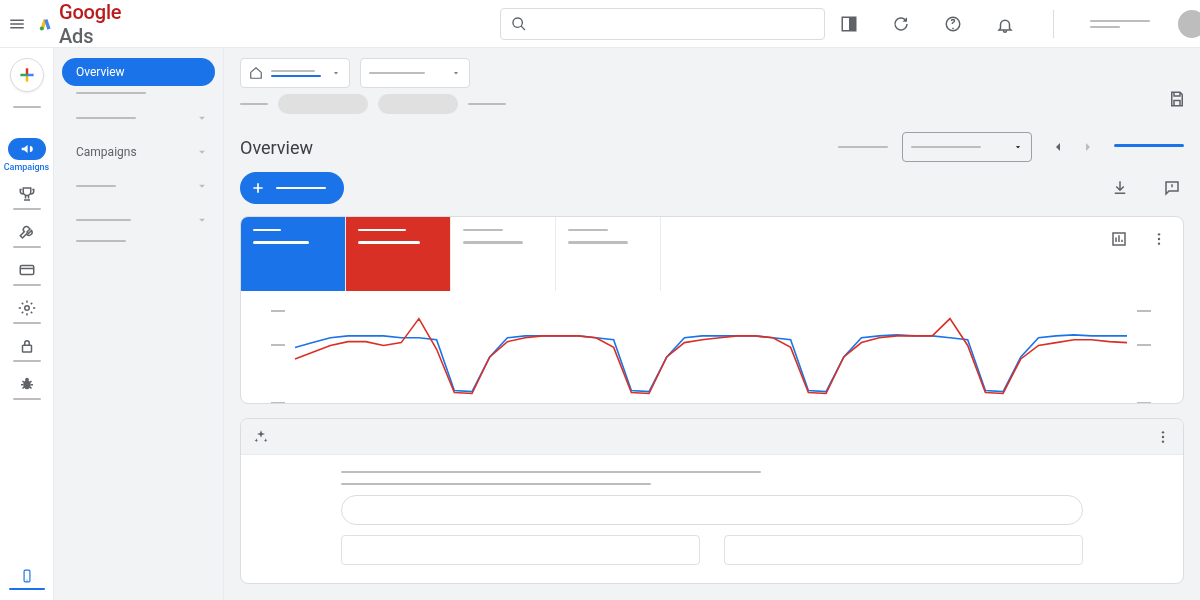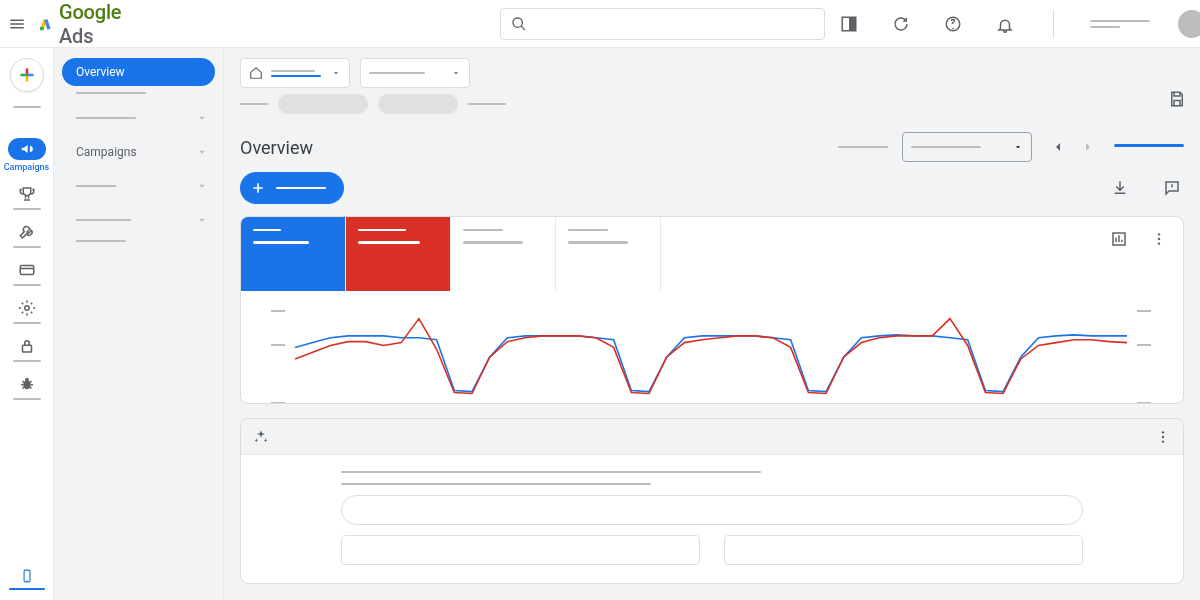--- a/index.html
+++ b/index.html
@@ -3,21 +3,21 @@
 <meta charset="utf-8">
 <style>
   * { box-sizing: border-box; margin: 0; padding: 0; }
   body { font-family: -apple-system, BlinkMacSystemFont, "Segoe UI", Roboto, Arial, sans-serif; background: #fff; width: 1200px; height: 600px; overflow: hidden; }
 
   
   .topbar { height: 48px; display: flex; align-items: center; border-bottom: 1px solid #e8eaed; padding: 0 16px 0 8px; gap: 12px; }
   .hamburger { width: 24px; height: 24px; cursor: pointer; display:flex; align-items:center; justify-content:center; color:#5f6368; }
   .brand { display:flex; align-items:center; gap:6px; }
   .brand-text { font-size: 20px; color:#5f6368; letter-spacing: -0.2px; }
-  .brand-text b { color:#4d7c0f; font-weight: 500; }
+  .brand-text b { color:#b91c1c; font-weight: 500; }
   .brand-text .ads { font-weight: 500; color:#5f6368; }
   .search-wrap { flex: 0 0 325px; margin-left: 360px; }
   .searchbox { position: relative; width: 100%; height: 32px; border:1px solid #dadce0; border-radius:4px; display:flex; align-items:center; padding:0 10px; color:#5f6368; }
   .top-icons { margin-left:auto; display:flex; align-items:center; gap:28px; }
   .icon-btn { width:24px; height:24px; display:flex; align-items:center; justify-content:center; color:#5f6368; cursor:pointer; }
   .vdiv { width:1px; height:28px; background:#dadce0; margin:0 8px; }
   .acct-line { width:60px; height:0; border-top:2px solid #bdbdbd; border-radius:2px; }
   .acct-line.short { width:30px; }
   .avatar { width:28px; height:28px; border-radius:50%; background:#bdbdbd; }
 

